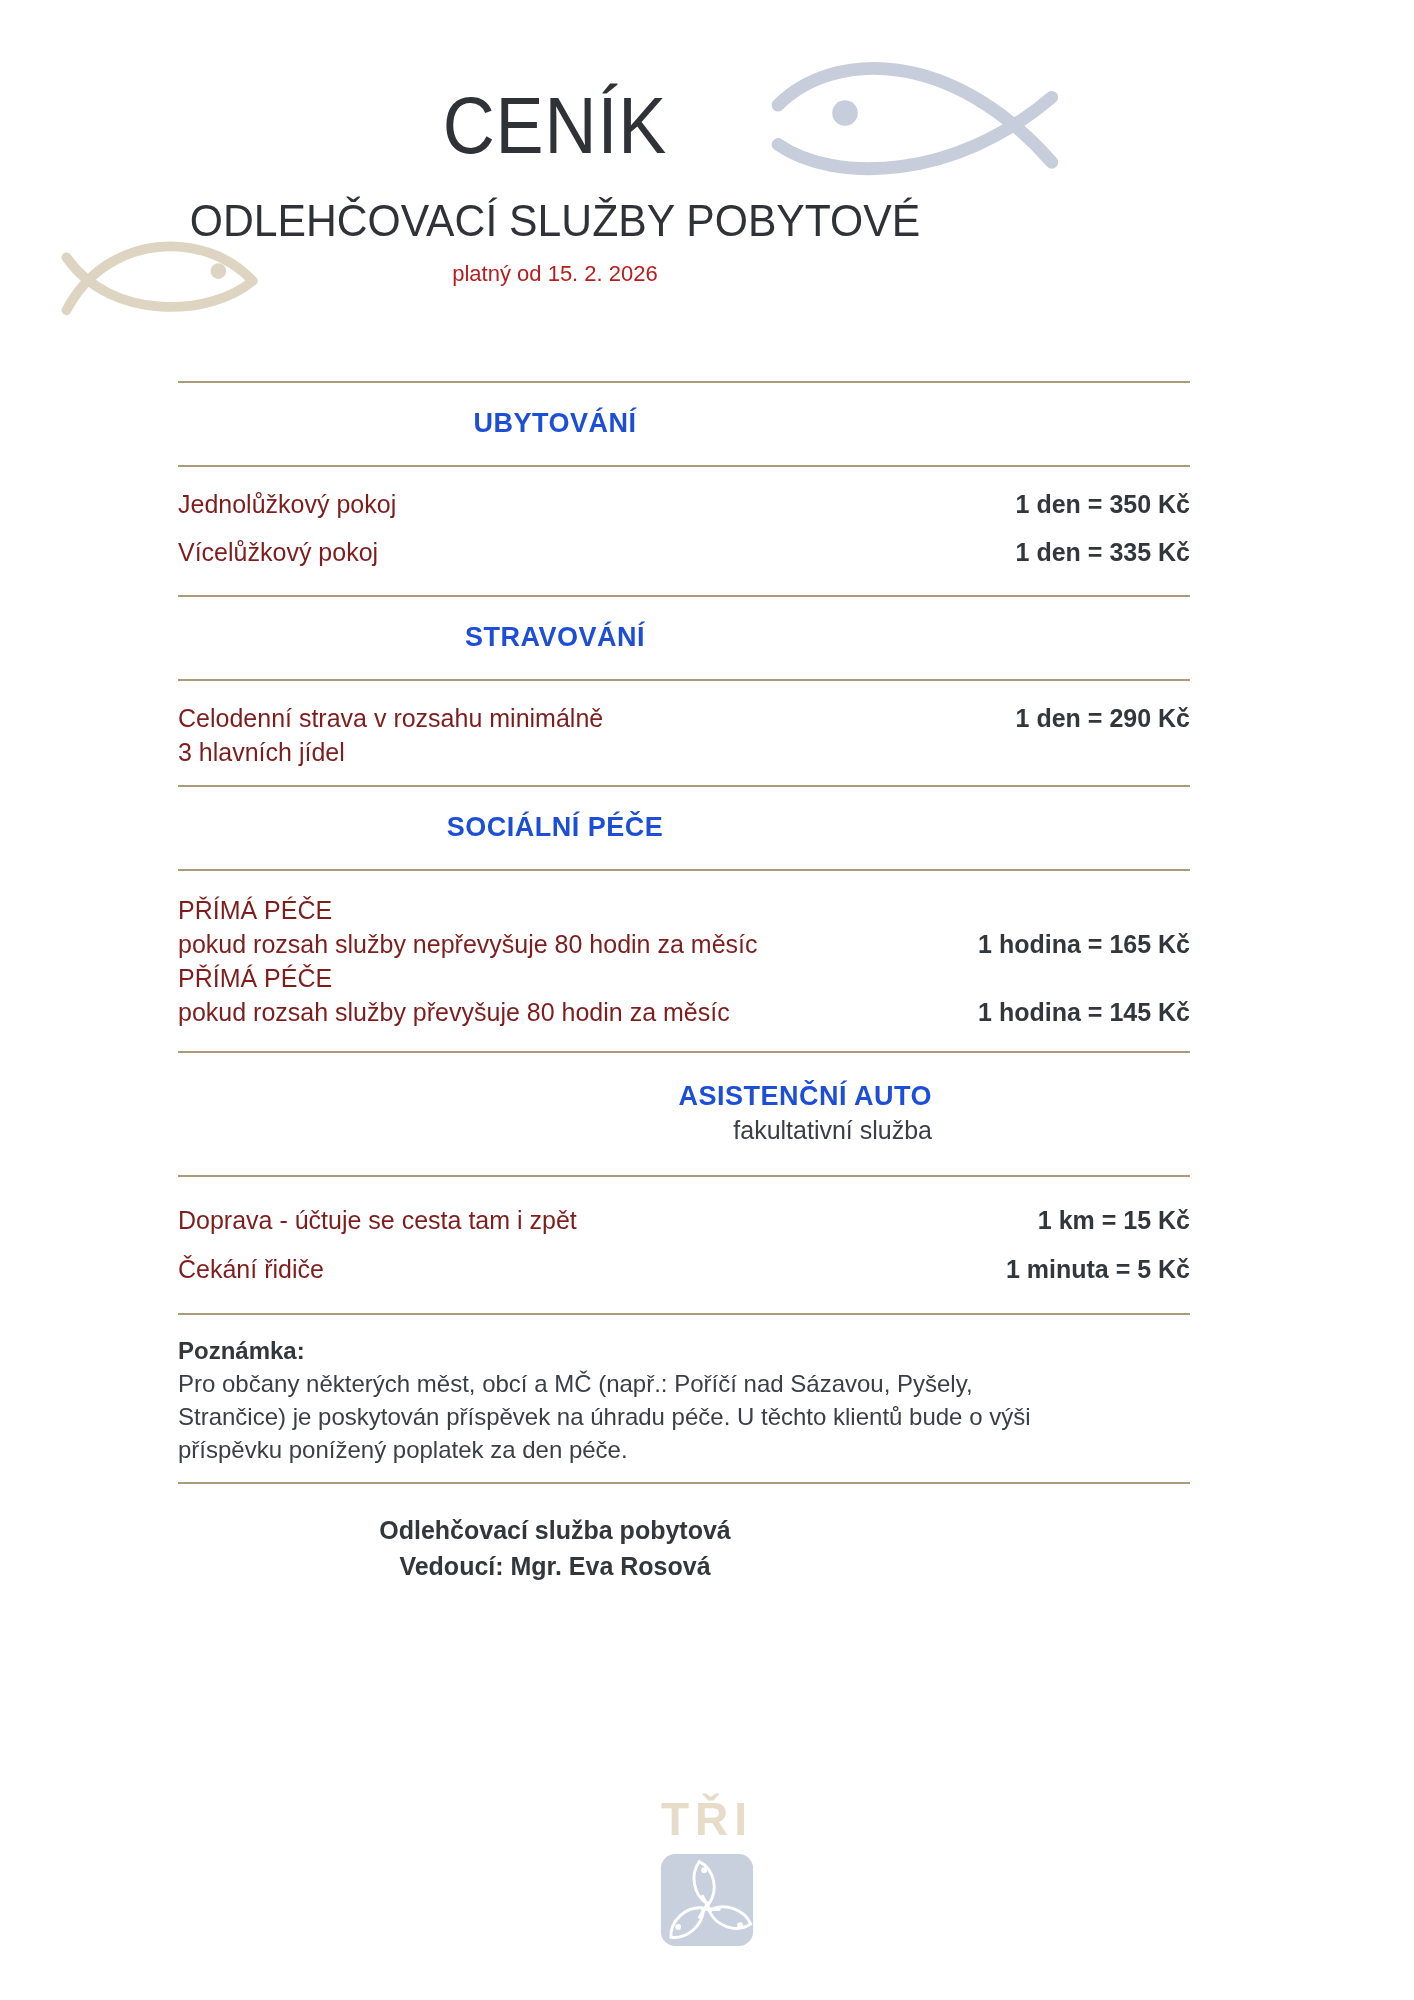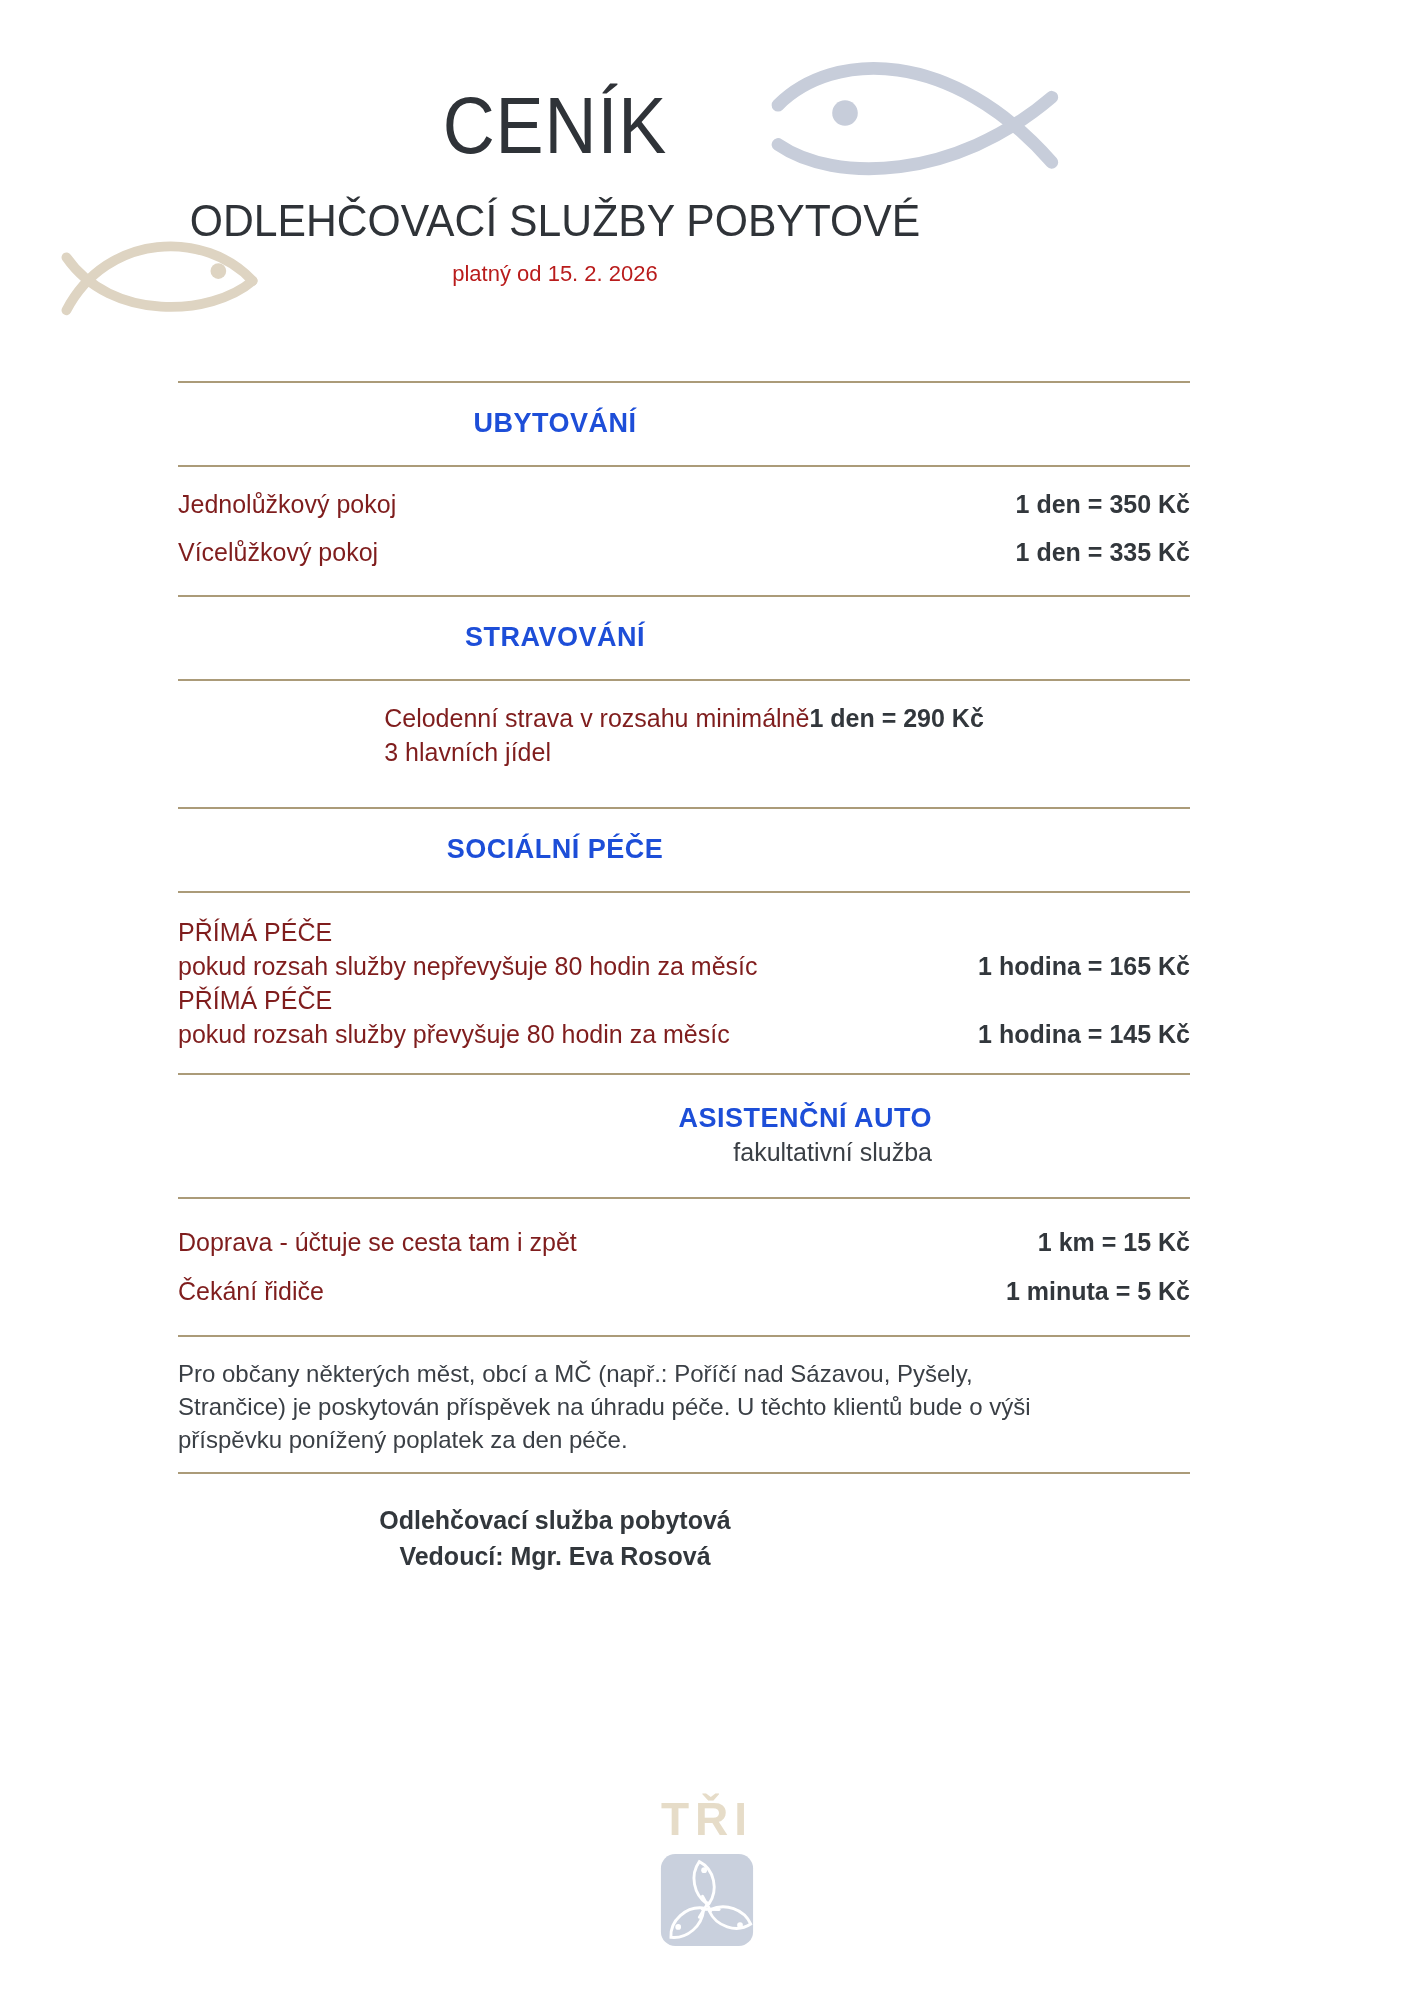--- a/index.html
+++ b/index.html
@@ -32,21 +32,21 @@
   .content { position:absolute; top:381px; left:178px; width:1012px; }
   .divider { height:2px; background:#ab9b79; }
 
   .sec-head { width:754px; text-align:center; padding:23px 0 25px; }
   .sec-title { font-size:27px; font-weight:bold; line-height:34px; color:#1d4ed8; letter-spacing:.5px; }
   .sec-sub   { font-size:25px; line-height:34px; color:#3a3f45; }
   .sec-3 .sec-head { padding:26px 0 28px;text-align:right; }
 
   .rows { display:flex; flex-direction:column; }
   .sec-0 .rows { padding:20px 0 26px; gap:14px; }
-  .sec-1 .rows { padding:20px 0 38px;align-items:center; }
+  .sec-1 .rows { padding:20px 0 16px; }
   .sec-2 .rows { padding:22px 0 22px; }
   .sec-3 .rows { padding:26px 0 27px; gap:15px; }
 
   .row { display:flex; justify-content:space-between; }
   .row.align-first  { align-items:flex-start; }
   .row.align-second { align-items:flex-end; }
   .row.align-center { align-items:center; }
   .lab-line { font-size:25px; line-height:34px; color:#7f1d1d; }
   .price { font-size:25px; line-height:34px; font-weight:bold; color:#32373c; white-space:nowrap; }
 
@@ -175,20 +175,21 @@
               </div>
               <div class="price">1 minuta = 5 Kč</div>
             </div>
           </div>
         </section>
       </div>
 
     <div class="divider"></div>
 
     <div class="note">
+      <div class="note-heading">Poznámka:</div>
       <div class="note-line">Pro občany některých měst, obcí a MČ (např.: Poříčí nad Sázavou, Pyšely,</div>
       <div class="note-line">Strančice) je poskytován příspěvek na úhradu péče. U těchto klientů bude o výši</div>
       <div class="note-line">příspěvku ponížený poplatek za den péče.</div>
     </div>
 
     <div class="divider"></div>
 
     <div class="footer-text">
       <div class="footer-line">Odlehčovací služba pobytová</div>
       <div class="footer-line">Vedoucí: Mgr. Eva Rosová</div>

